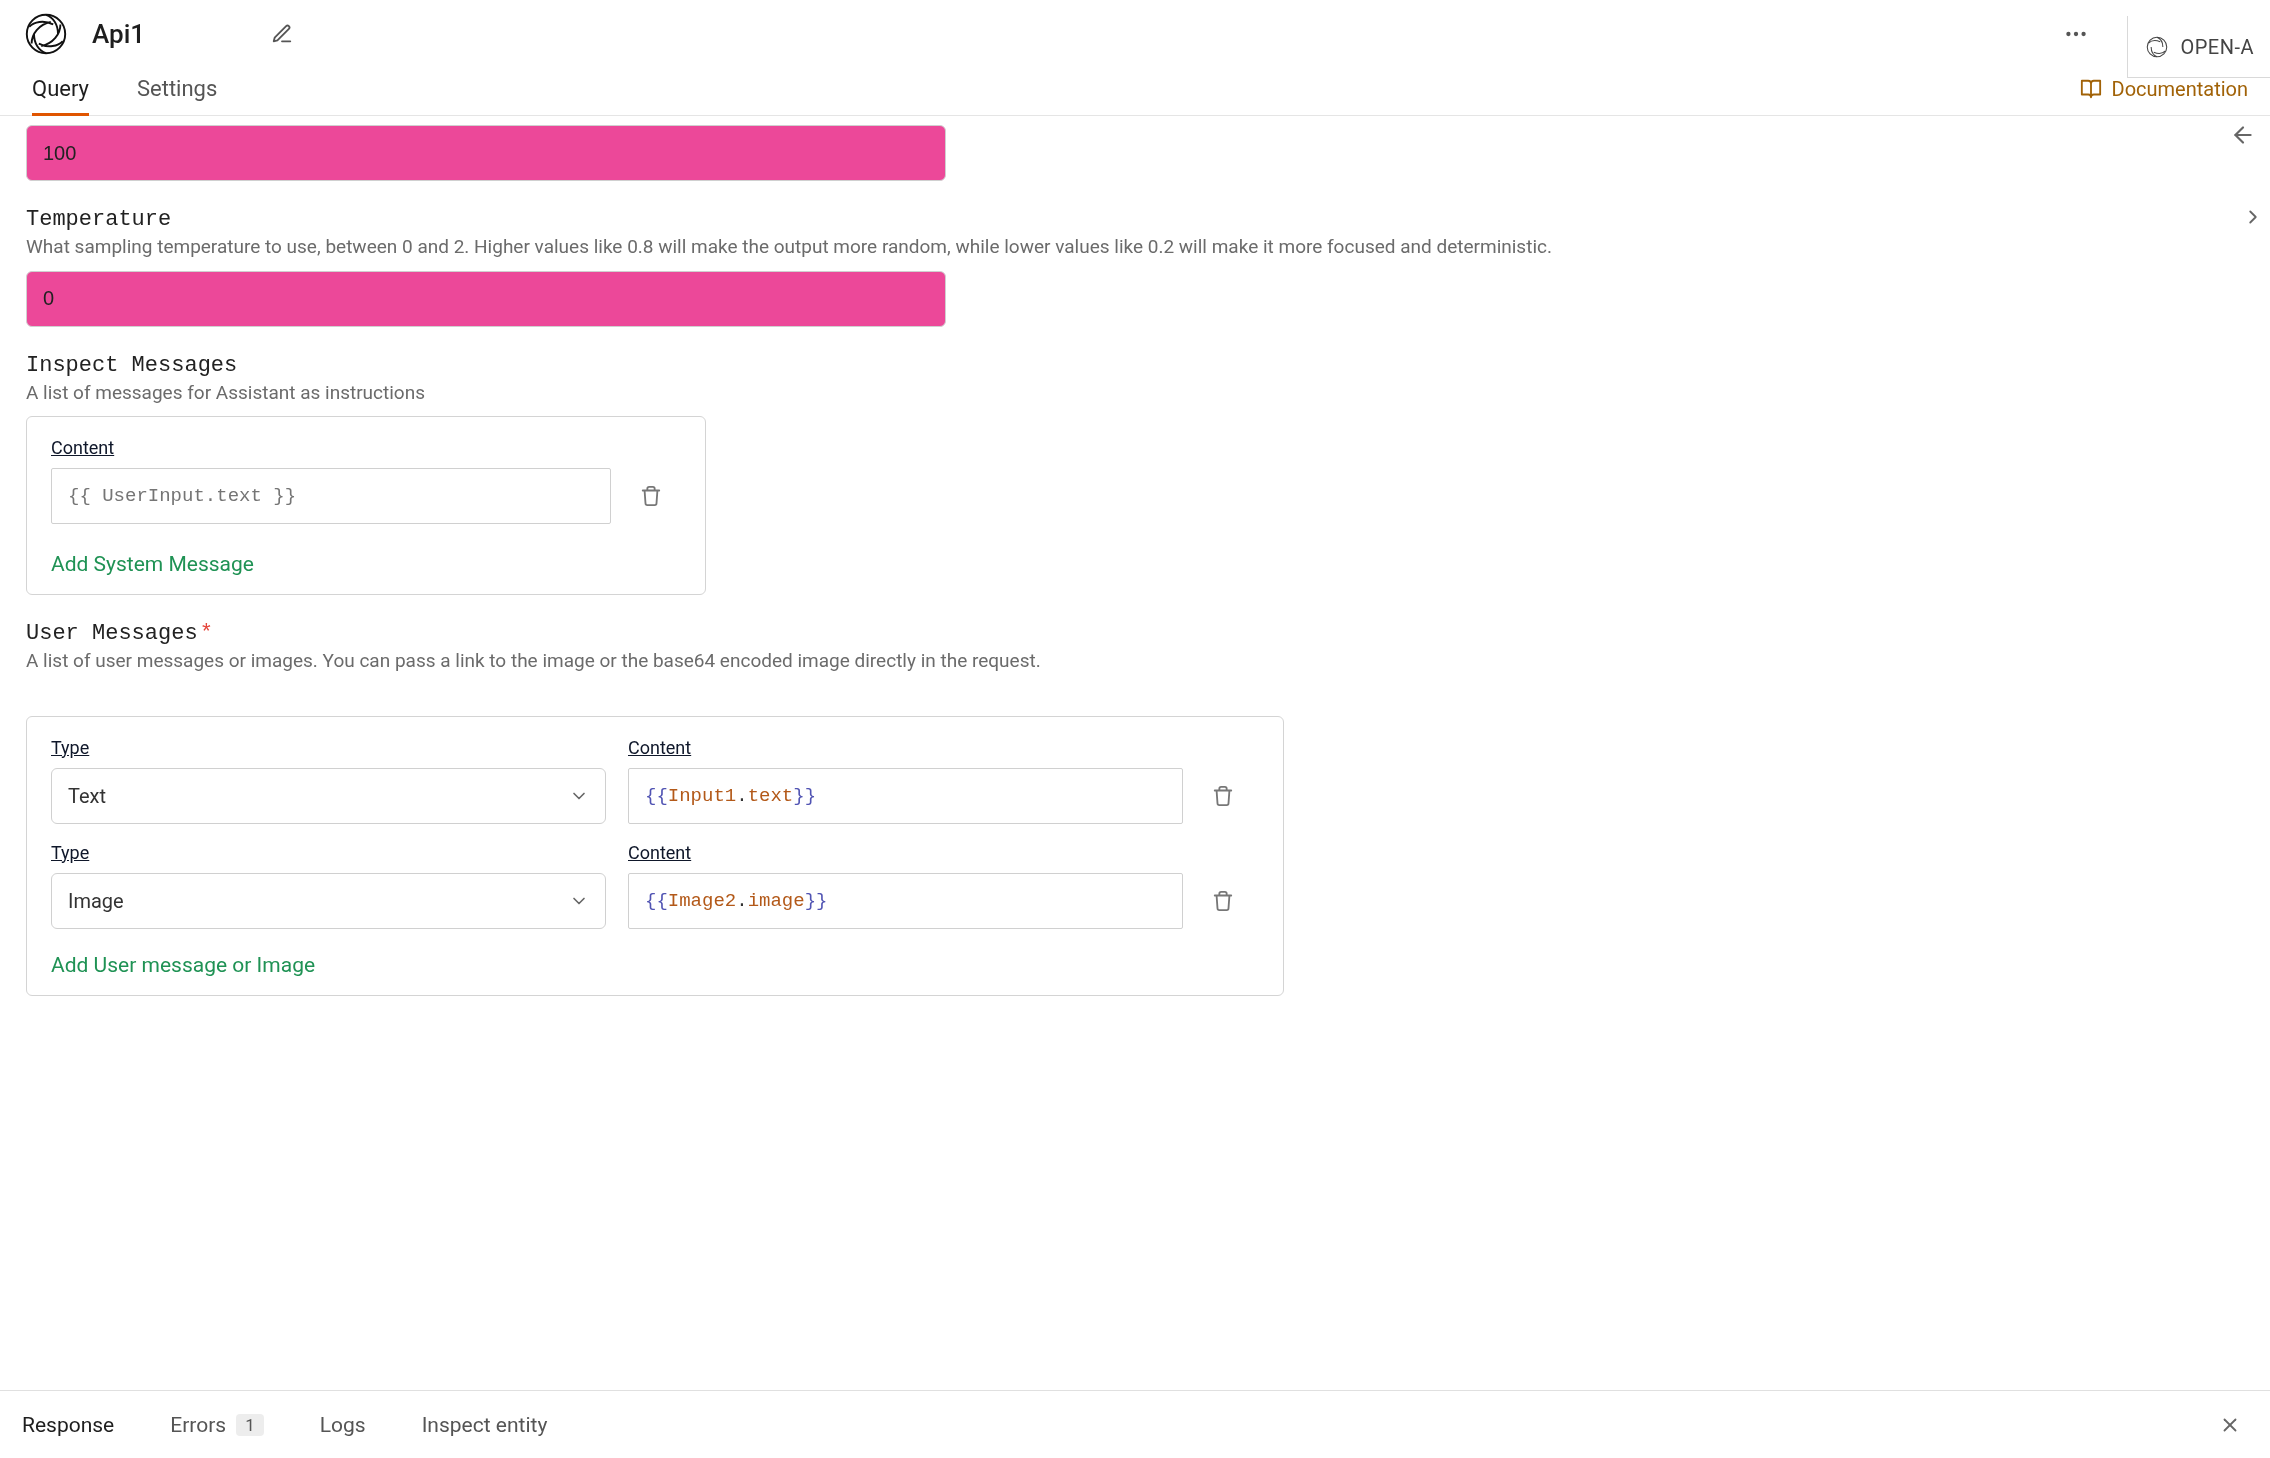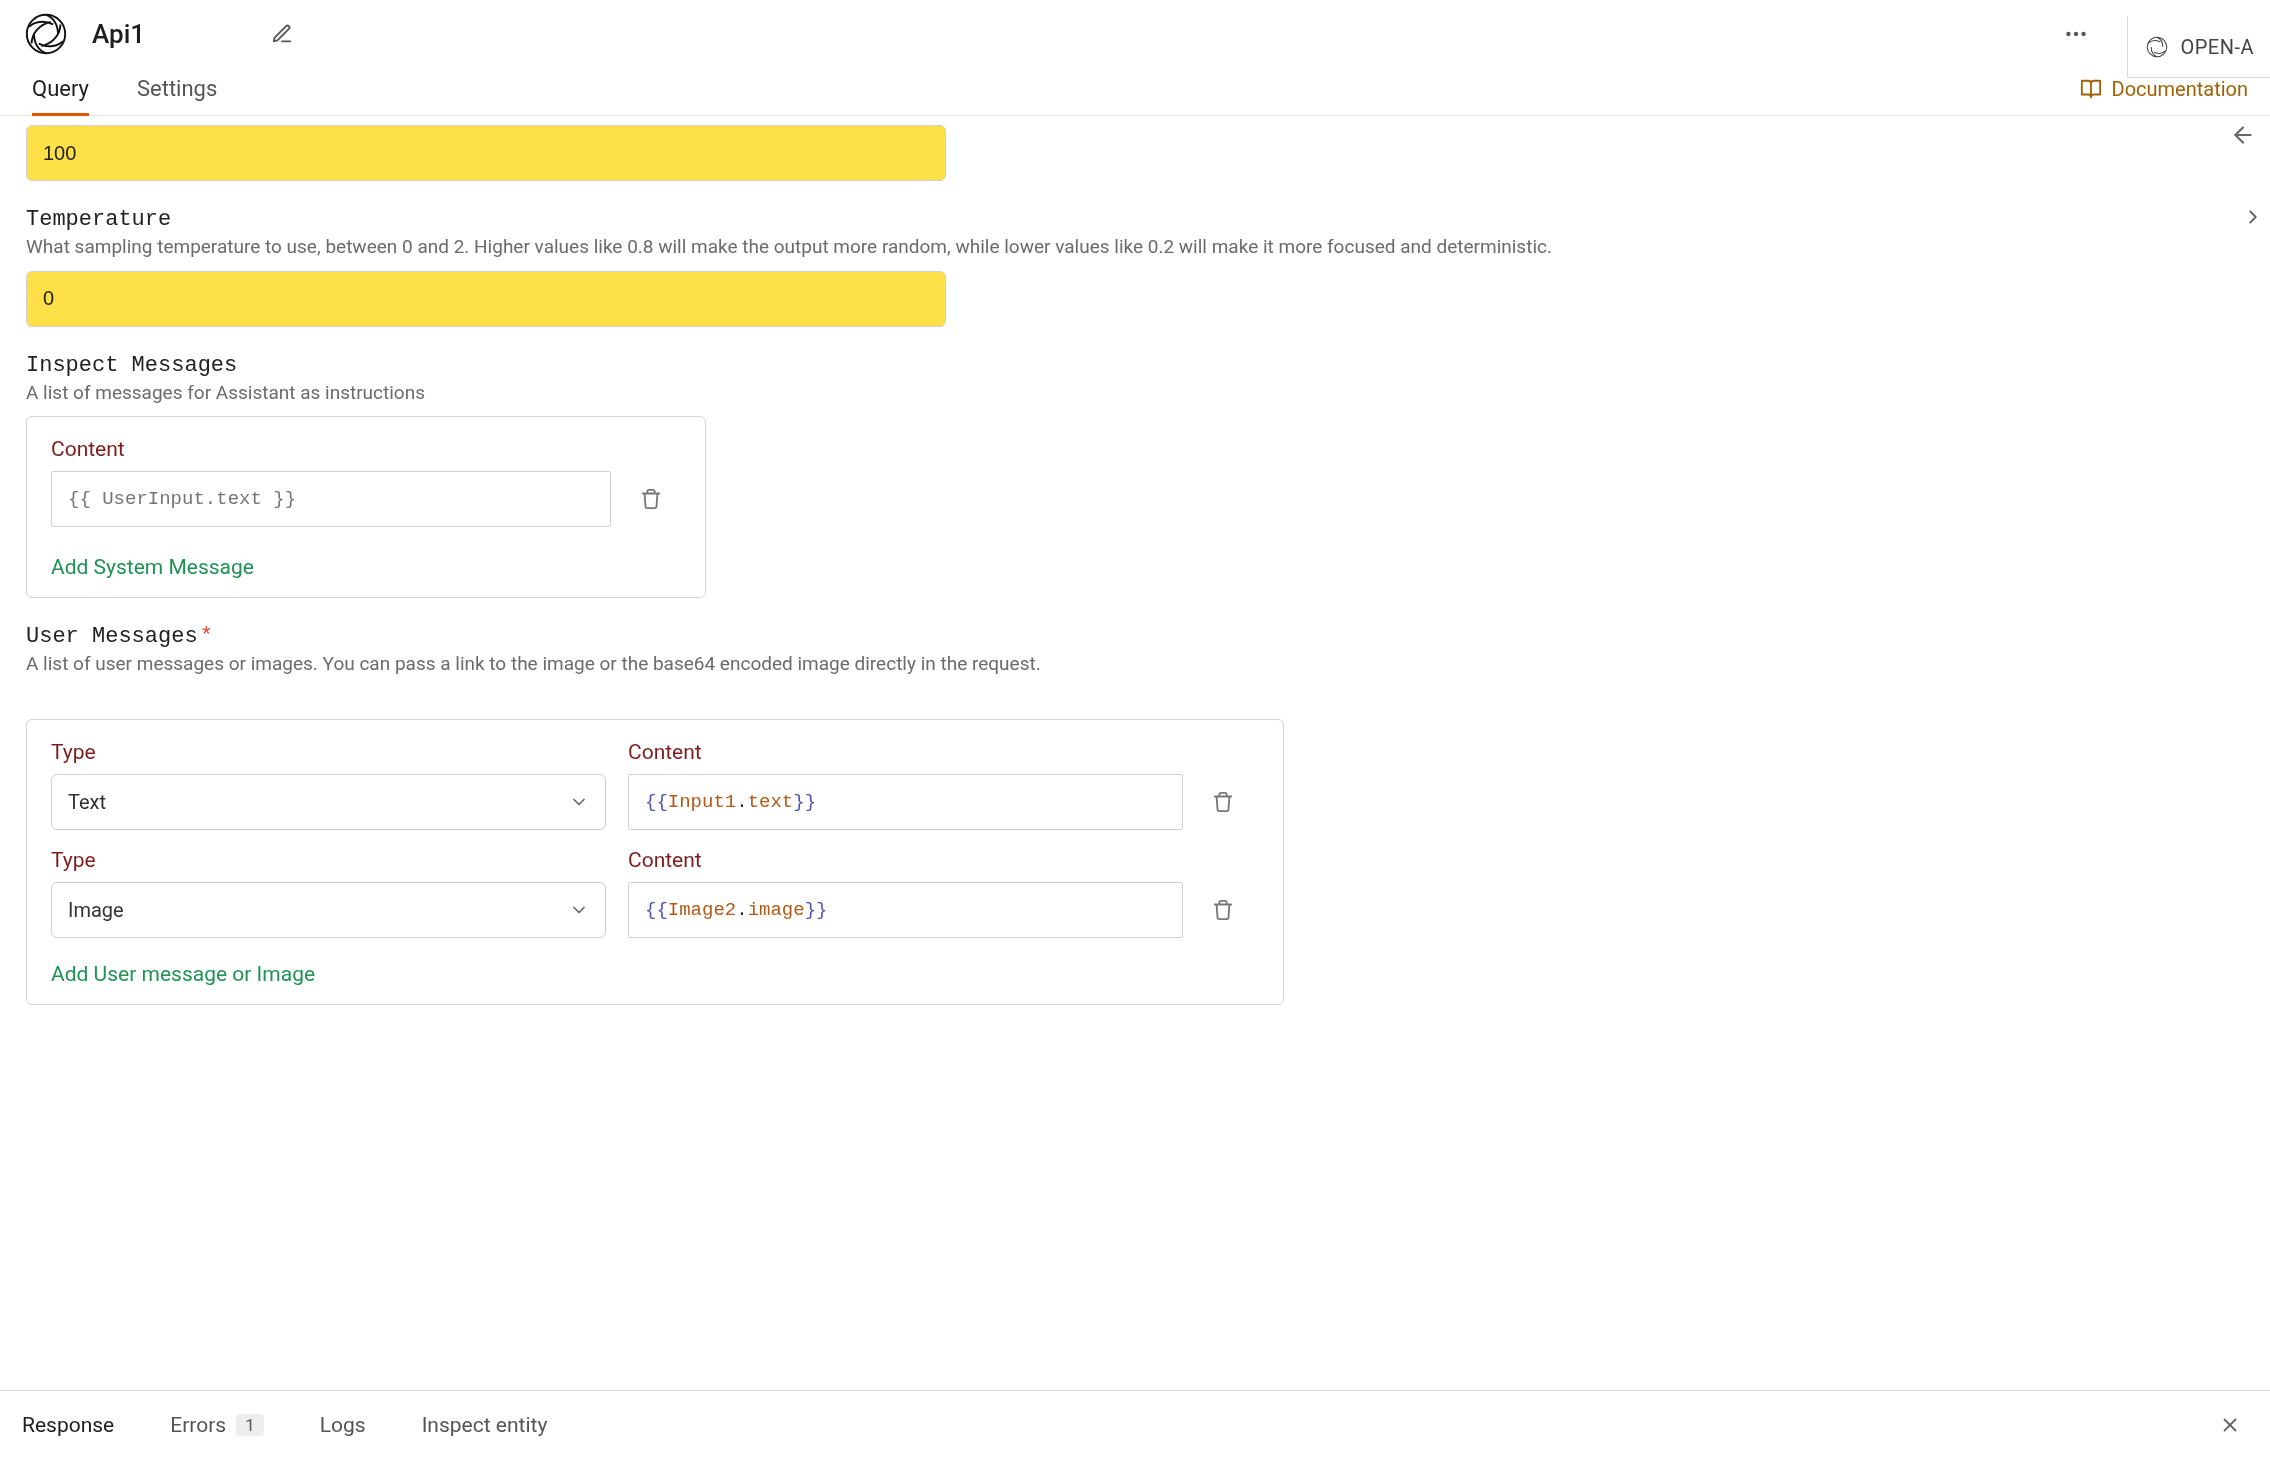--- a/index.html
+++ b/index.html
@@ -124,35 +124,36 @@
   }
   .text-input {
     width: 920px;
     max-width: 100%;
     height: 56px;
     border: 1px solid #d0d0d0;
     border-radius: 6px;
     padding: 0 16px;
     font-size: 20px;
     color: #222;
-    background: #fde047;
+    background: #ec4899;
   }
   
   .card {
     border: 1px solid #d4d4d4;
     border-radius: 6px;
     padding: 20px 24px 18px 24px;
     display: inline-block;
   }
   .card.sys { width: 680px; }
   .card.usr { width: 1258px; margin-top: 31px; }
   .field-label {
-    font-size: 21px;
-    color: #7f1d1d;
+    font-size: 18px;
+    color: #0f172a;
     margin-bottom: 10px;
+    text-decoration: underline;
   }
   .row-2col {
     display: grid;
     grid-template-columns: 555px 555px 50px;
     column-gap: 22px;
     align-items: end;
     margin-bottom: 18px;
   }
   .row-sys {
     display: flex; align-items: center; gap: 22px;

